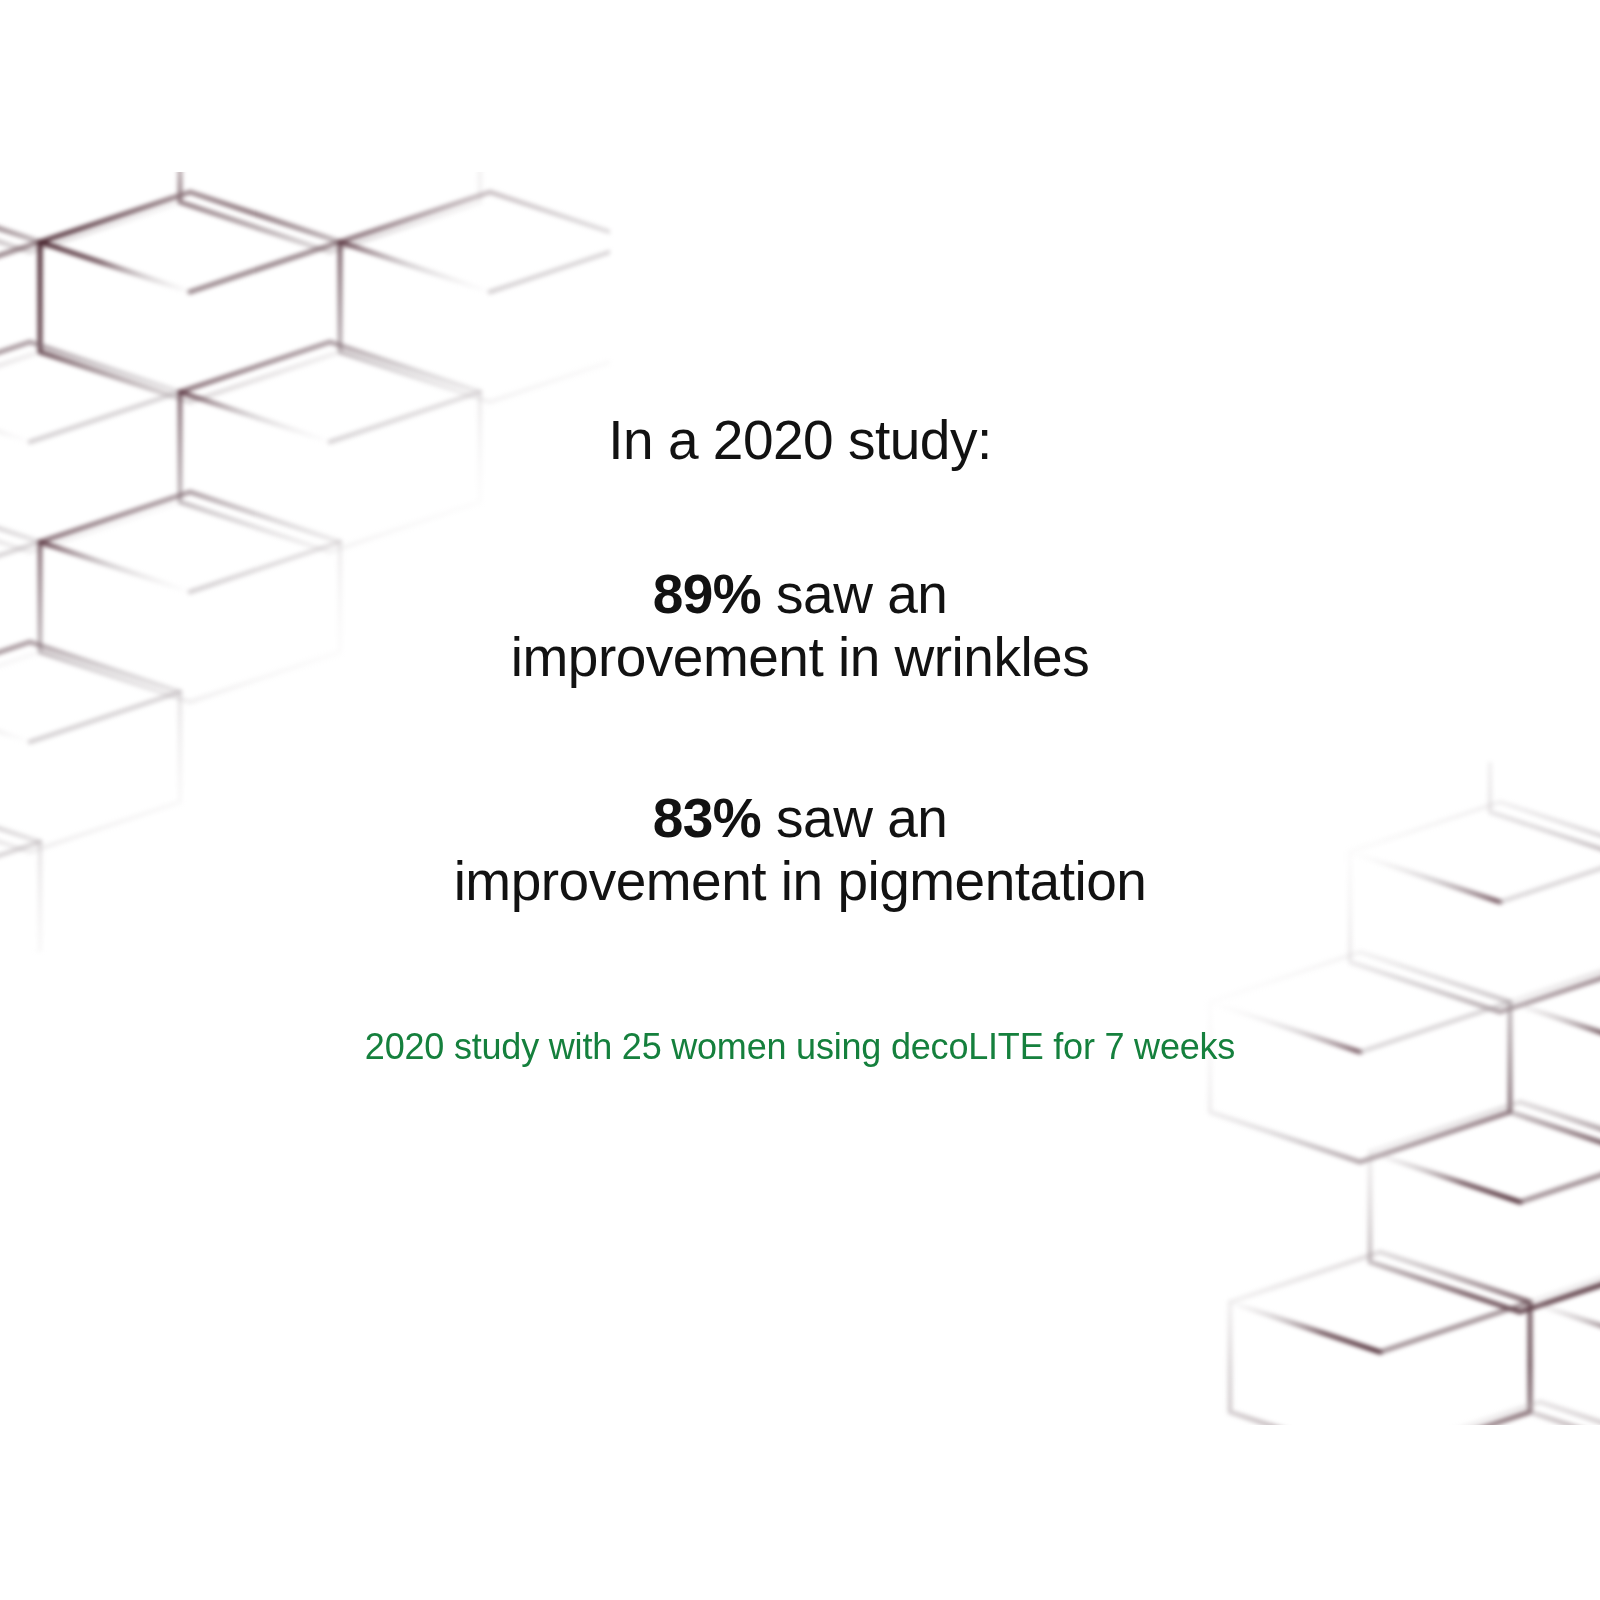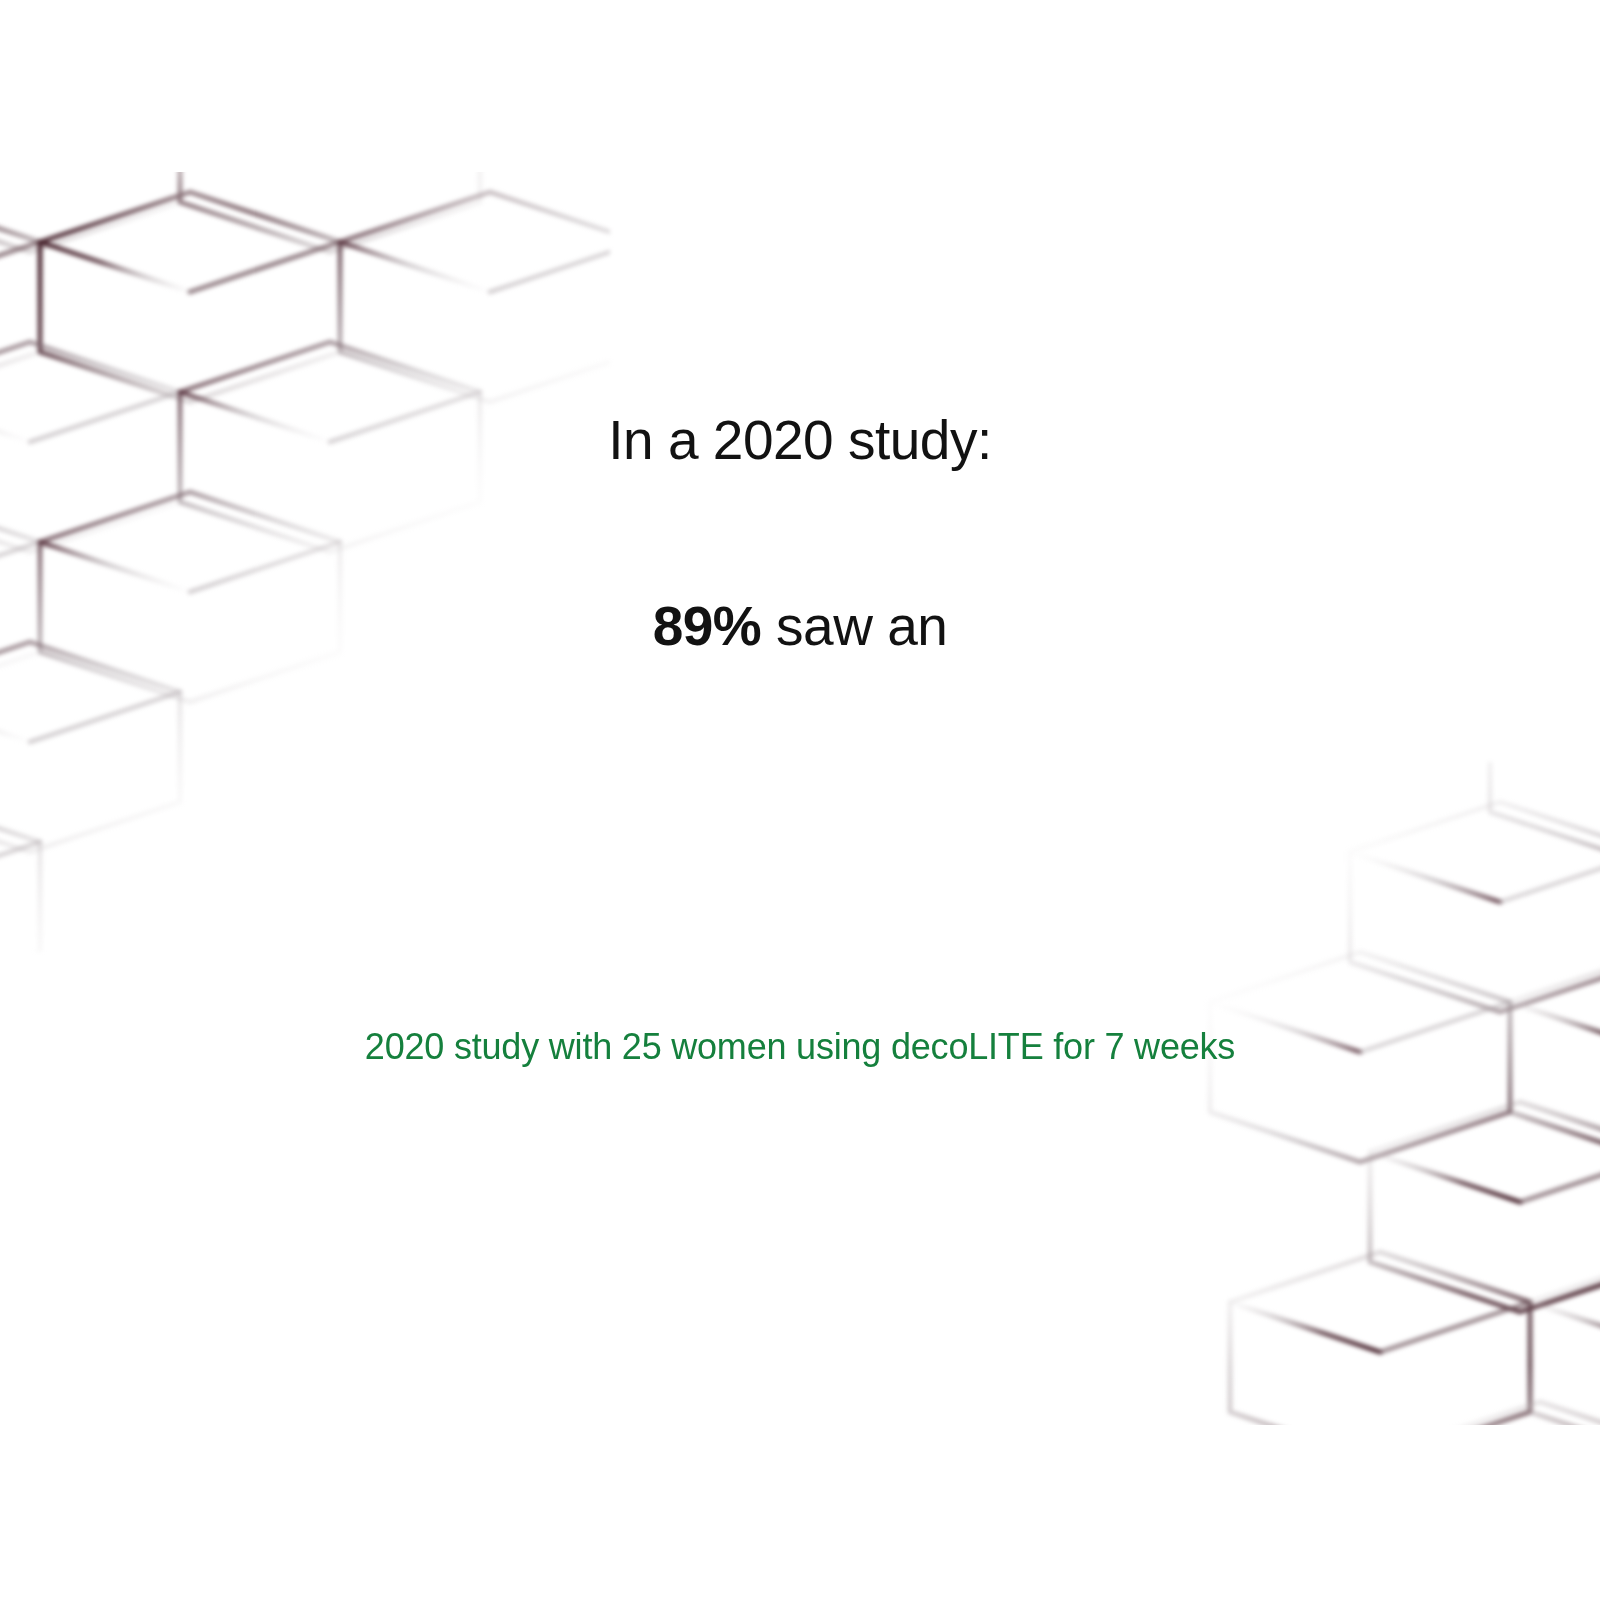--- a/index.html
+++ b/index.html
@@ -134,21 +134,20 @@
   }
   #stat-block-wrinkles { top: 563px; }
   #stat-block-pigmentation { top: 787px; }
 
   .stat-value {
     font-weight: 700;
   }
 
   .stat-line {
     display: block;
-    margin-top: 32px;
   }
 
   .footnote {
     position: absolute;
     left: 50%;
     transform: translateX(-50%);
     top: 1025px;
     font-size: 36px;
     line-height: 1.2;
     font-weight: 400;
@@ -339,20 +338,25 @@
 
   <div class="edge-fade-top"></div>
   <div class="edge-fade-bottom"></div>
 
   <div class="content">
 
     <div class="headline">In a 2020 study:</div>
 
     <div class="stat-block" id="stat-block-wrinkles">
       <span class="stat-line"><span class="stat-value">89%</span><span> saw an</span></span>
+      <span class="stat-line">improvement in wrinkles</span>
     </div>
 
+    <div class="stat-block" id="stat-block-pigmentation">
+      <span class="stat-line"><span class="stat-value">83%</span><span> saw an</span></span>
+      <span class="stat-line">improvement in pigmentation</span>
+    </div>
 
     <div class="footnote">2020 study with 25 women using decoLITE for 7 weeks</div>
 
   </div>
 
 </div>
 
 </body></html>

